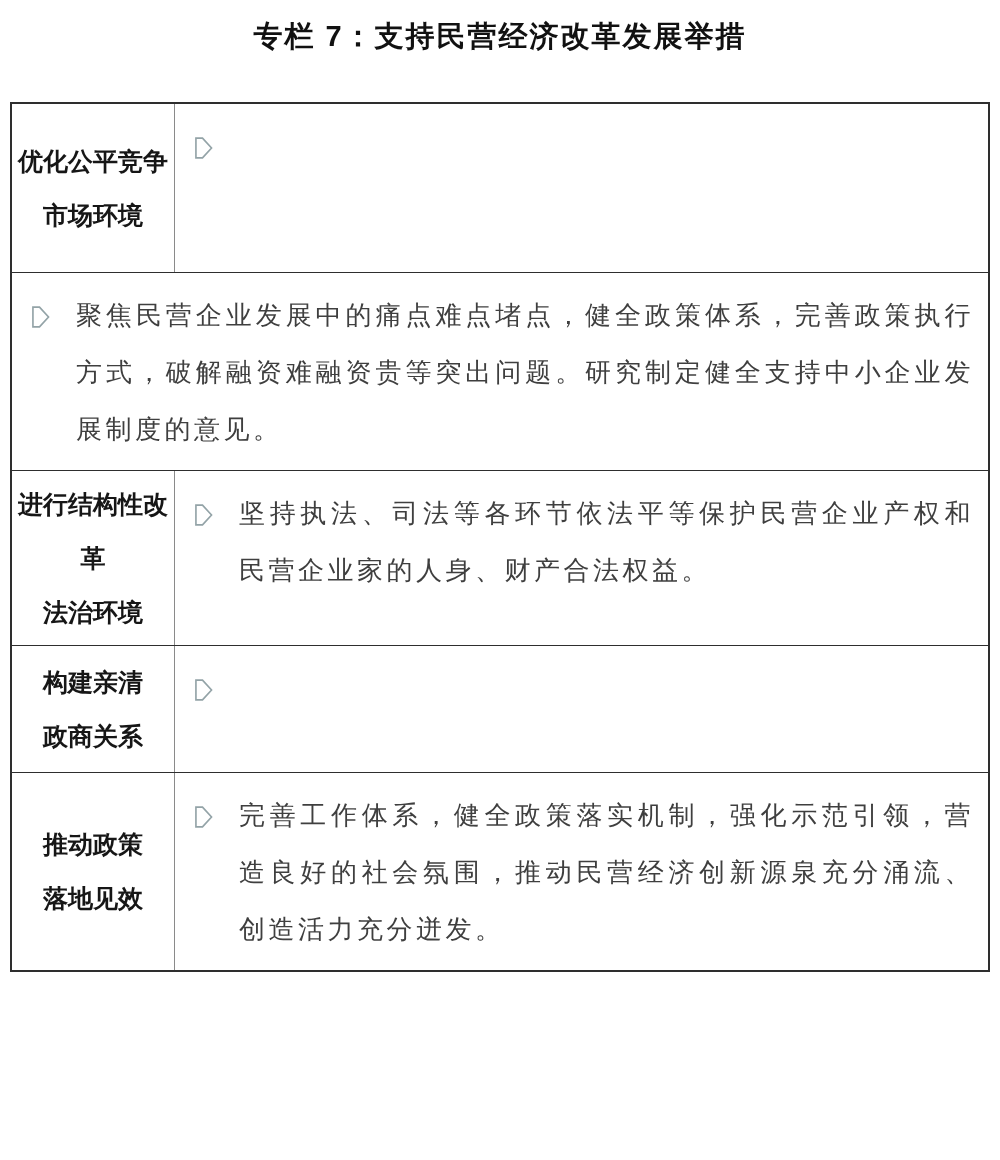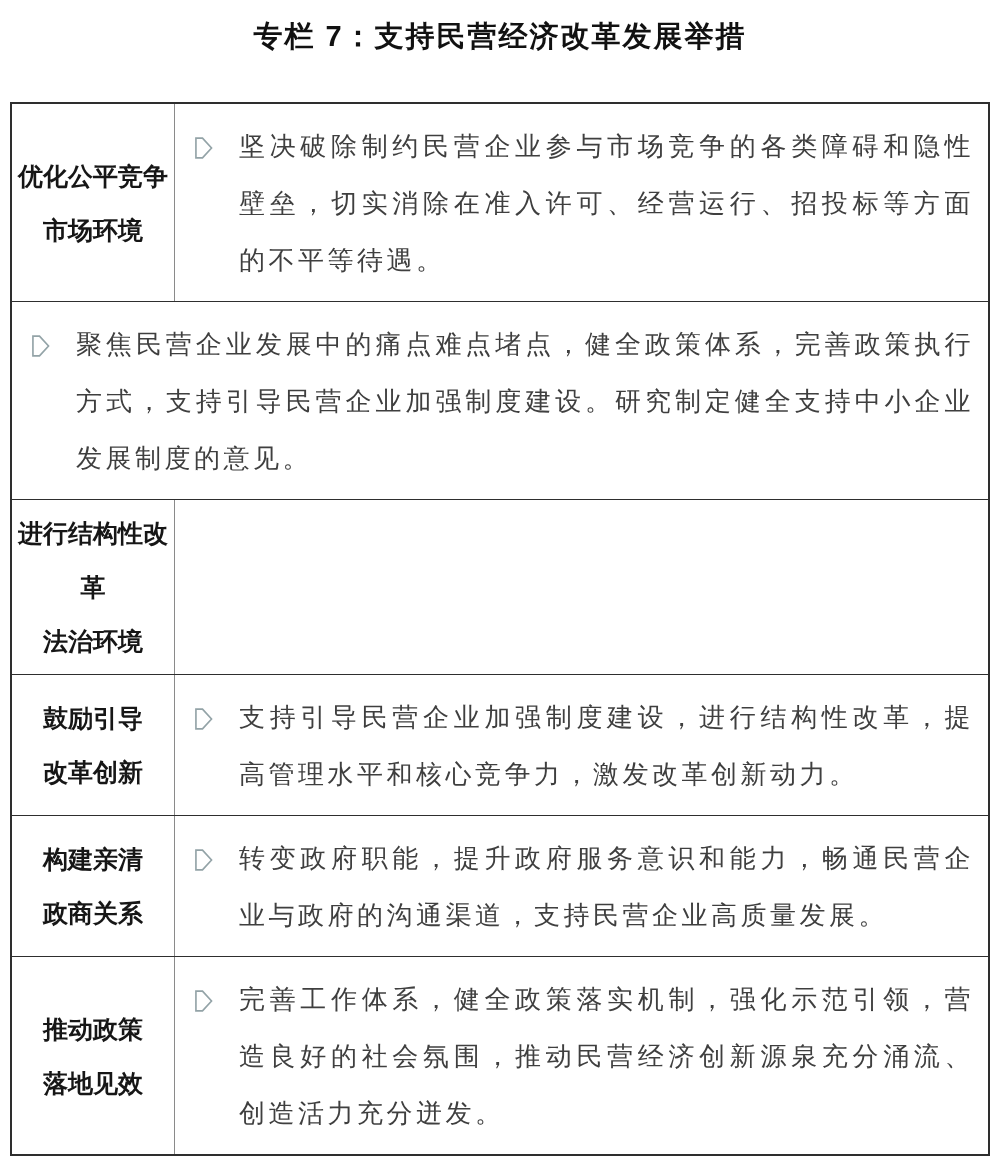--- a/index.html
+++ b/index.html
@@ -99,64 +99,58 @@
 
     <div class="row tall">
       <div class="cat-cell">优化公平竞争
 市场环境</div>
       <div class="desc-cell">
         <span class="bullet-wrap">
           <svg width="23" height="30" viewBox="0 0 28 36">
               <path d="M6 6 H14 L25 18 L14 30 H6 Z" fill="#ffffff" stroke="var(--bullet-color)" stroke-width="2" stroke-linejoin="miter"></path>
             </svg>
         </span>
-        <span class="desc-text">坚决破除制约民营企业参与市场竞争的各类障碍和隐性壁垒，切实消除在准入许可、经营运行、招投标等方面的不平等待遇。</span>
       </div>
     </div>
 
     <div class="row tall">
       <div class="desc-cell">
         <span class="bullet-wrap">
           <svg width="23" height="30" viewBox="0 0 28 36">
               <path d="M6 6 H14 L25 18 L14 30 H6 Z" fill="#ffffff" stroke="var(--bullet-color)" stroke-width="2" stroke-linejoin="miter"></path>
             </svg>
         </span>
-        <span class="desc-text">聚焦民营企业发展中的痛点难点堵点，健全政策体系，完善政策执行方式，支持引导民营企业加强制度建设。研究制定健全支持中小企业发展制度的意见。</span>
+        <span class="desc-text">聚焦民营企业发展中的痛点难点堵点，健全政策体系，完善政策执行方式，破解融资难融资贵等突出问题。研究制定健全支持中小企业发展制度的意见。</span>
       </div>
     </div>
 
     <div class="row short">
       <div class="cat-cell">进行结构性改革
 法治环境</div>
-    </div>
-
-    <div class="row short">
-      <div class="cat-cell">鼓励引导
-改革创新</div>
       <div class="desc-cell">
         <span class="bullet-wrap">
           <svg width="23" height="30" viewBox="0 0 28 36">
               <path d="M6 6 H14 L25 18 L14 30 H6 Z" fill="#ffffff" stroke="var(--bullet-color)" stroke-width="2" stroke-linejoin="miter"></path>
             </svg>
         </span>
-        <span class="desc-text">支持引导民营企业加强制度建设，进行结构性改革，提高管理水平和核心竞争力，激发改革创新动力。</span>
+        <span class="desc-text">坚持执法、司法等各环节依法平等保护民营企业产权和民营企业家的人身、财产合法权益。</span>
       </div>
     </div>
+
 
 
     <div class="row short">
       <div class="cat-cell">构建亲清
 政商关系</div>
       <div class="desc-cell">
         <span class="bullet-wrap">
           <svg width="23" height="30" viewBox="0 0 28 36">
               <path d="M6 6 H14 L25 18 L14 30 H6 Z" fill="#ffffff" stroke="var(--bullet-color)" stroke-width="2" stroke-linejoin="miter"></path>
             </svg>
         </span>
-        <span class="desc-text">转变政府职能，提升政府服务意识和能力，畅通民营企业与政府的沟通渠道，支持民营企业高质量发展。</span>
       </div>
     </div>
 
     <div class="row tall">
       <div class="cat-cell">推动政策
 落地见效</div>
       <div class="desc-cell">
         <span class="bullet-wrap">
           <svg width="23" height="30" viewBox="0 0 28 36">
               <path d="M6 6 H14 L25 18 L14 30 H6 Z" fill="#ffffff" stroke="var(--bullet-color)" stroke-width="2" stroke-linejoin="miter"></path>

